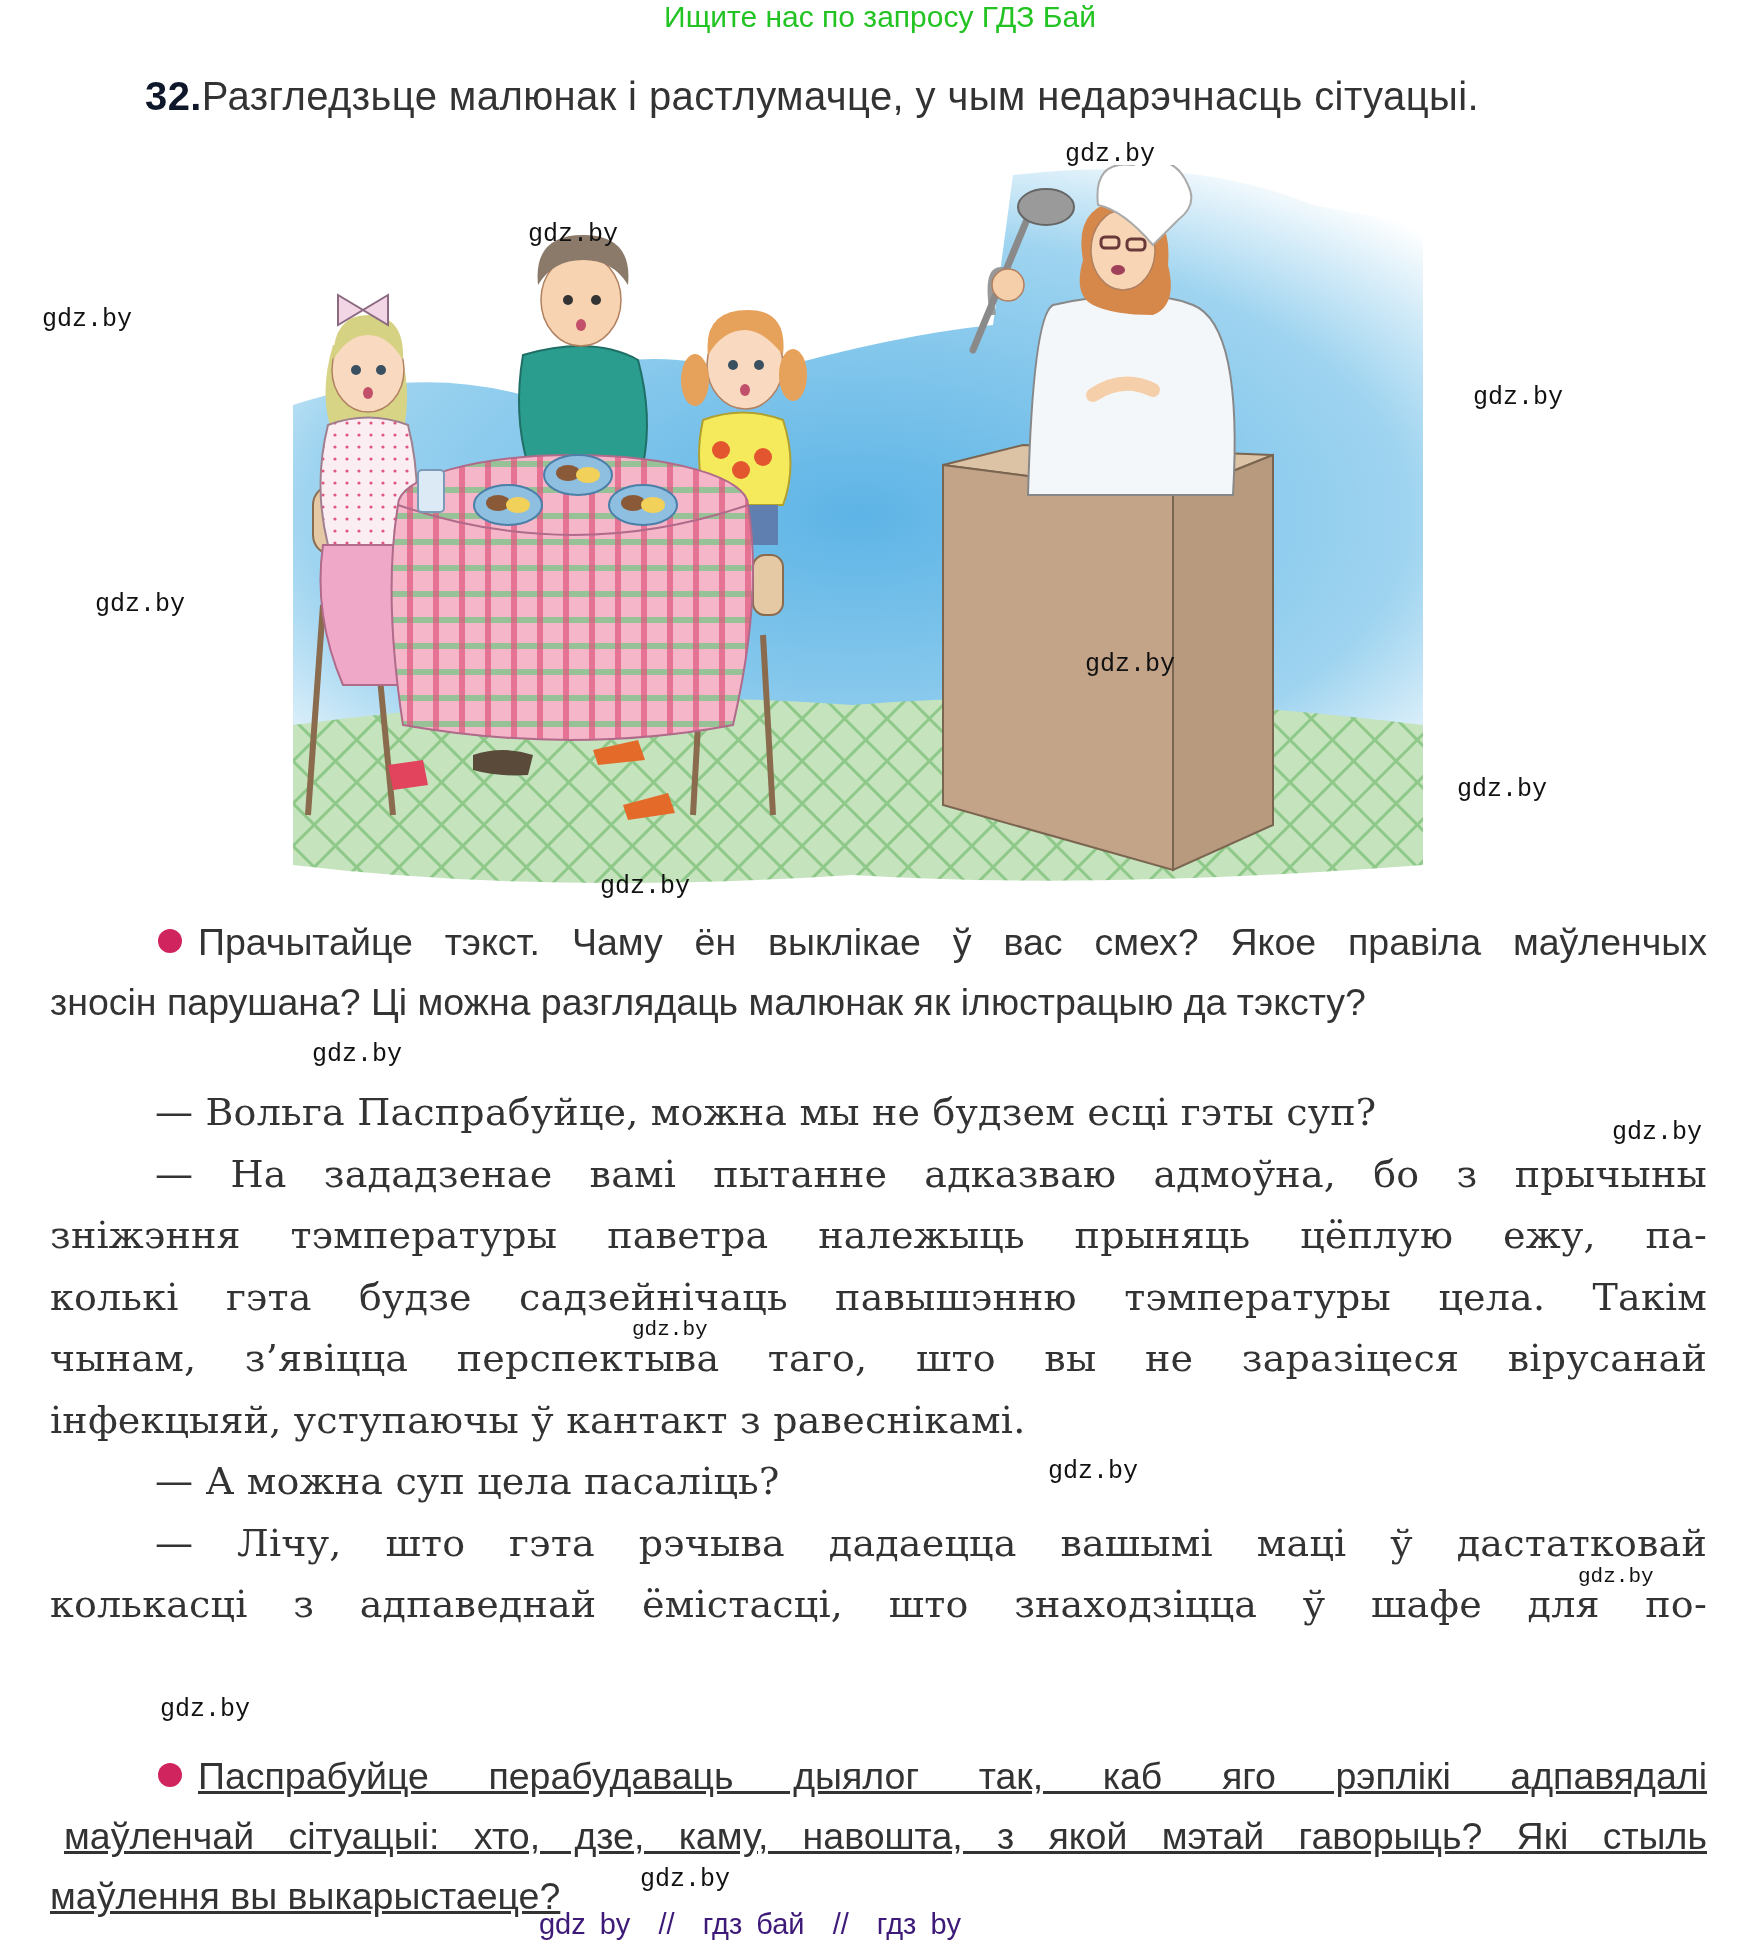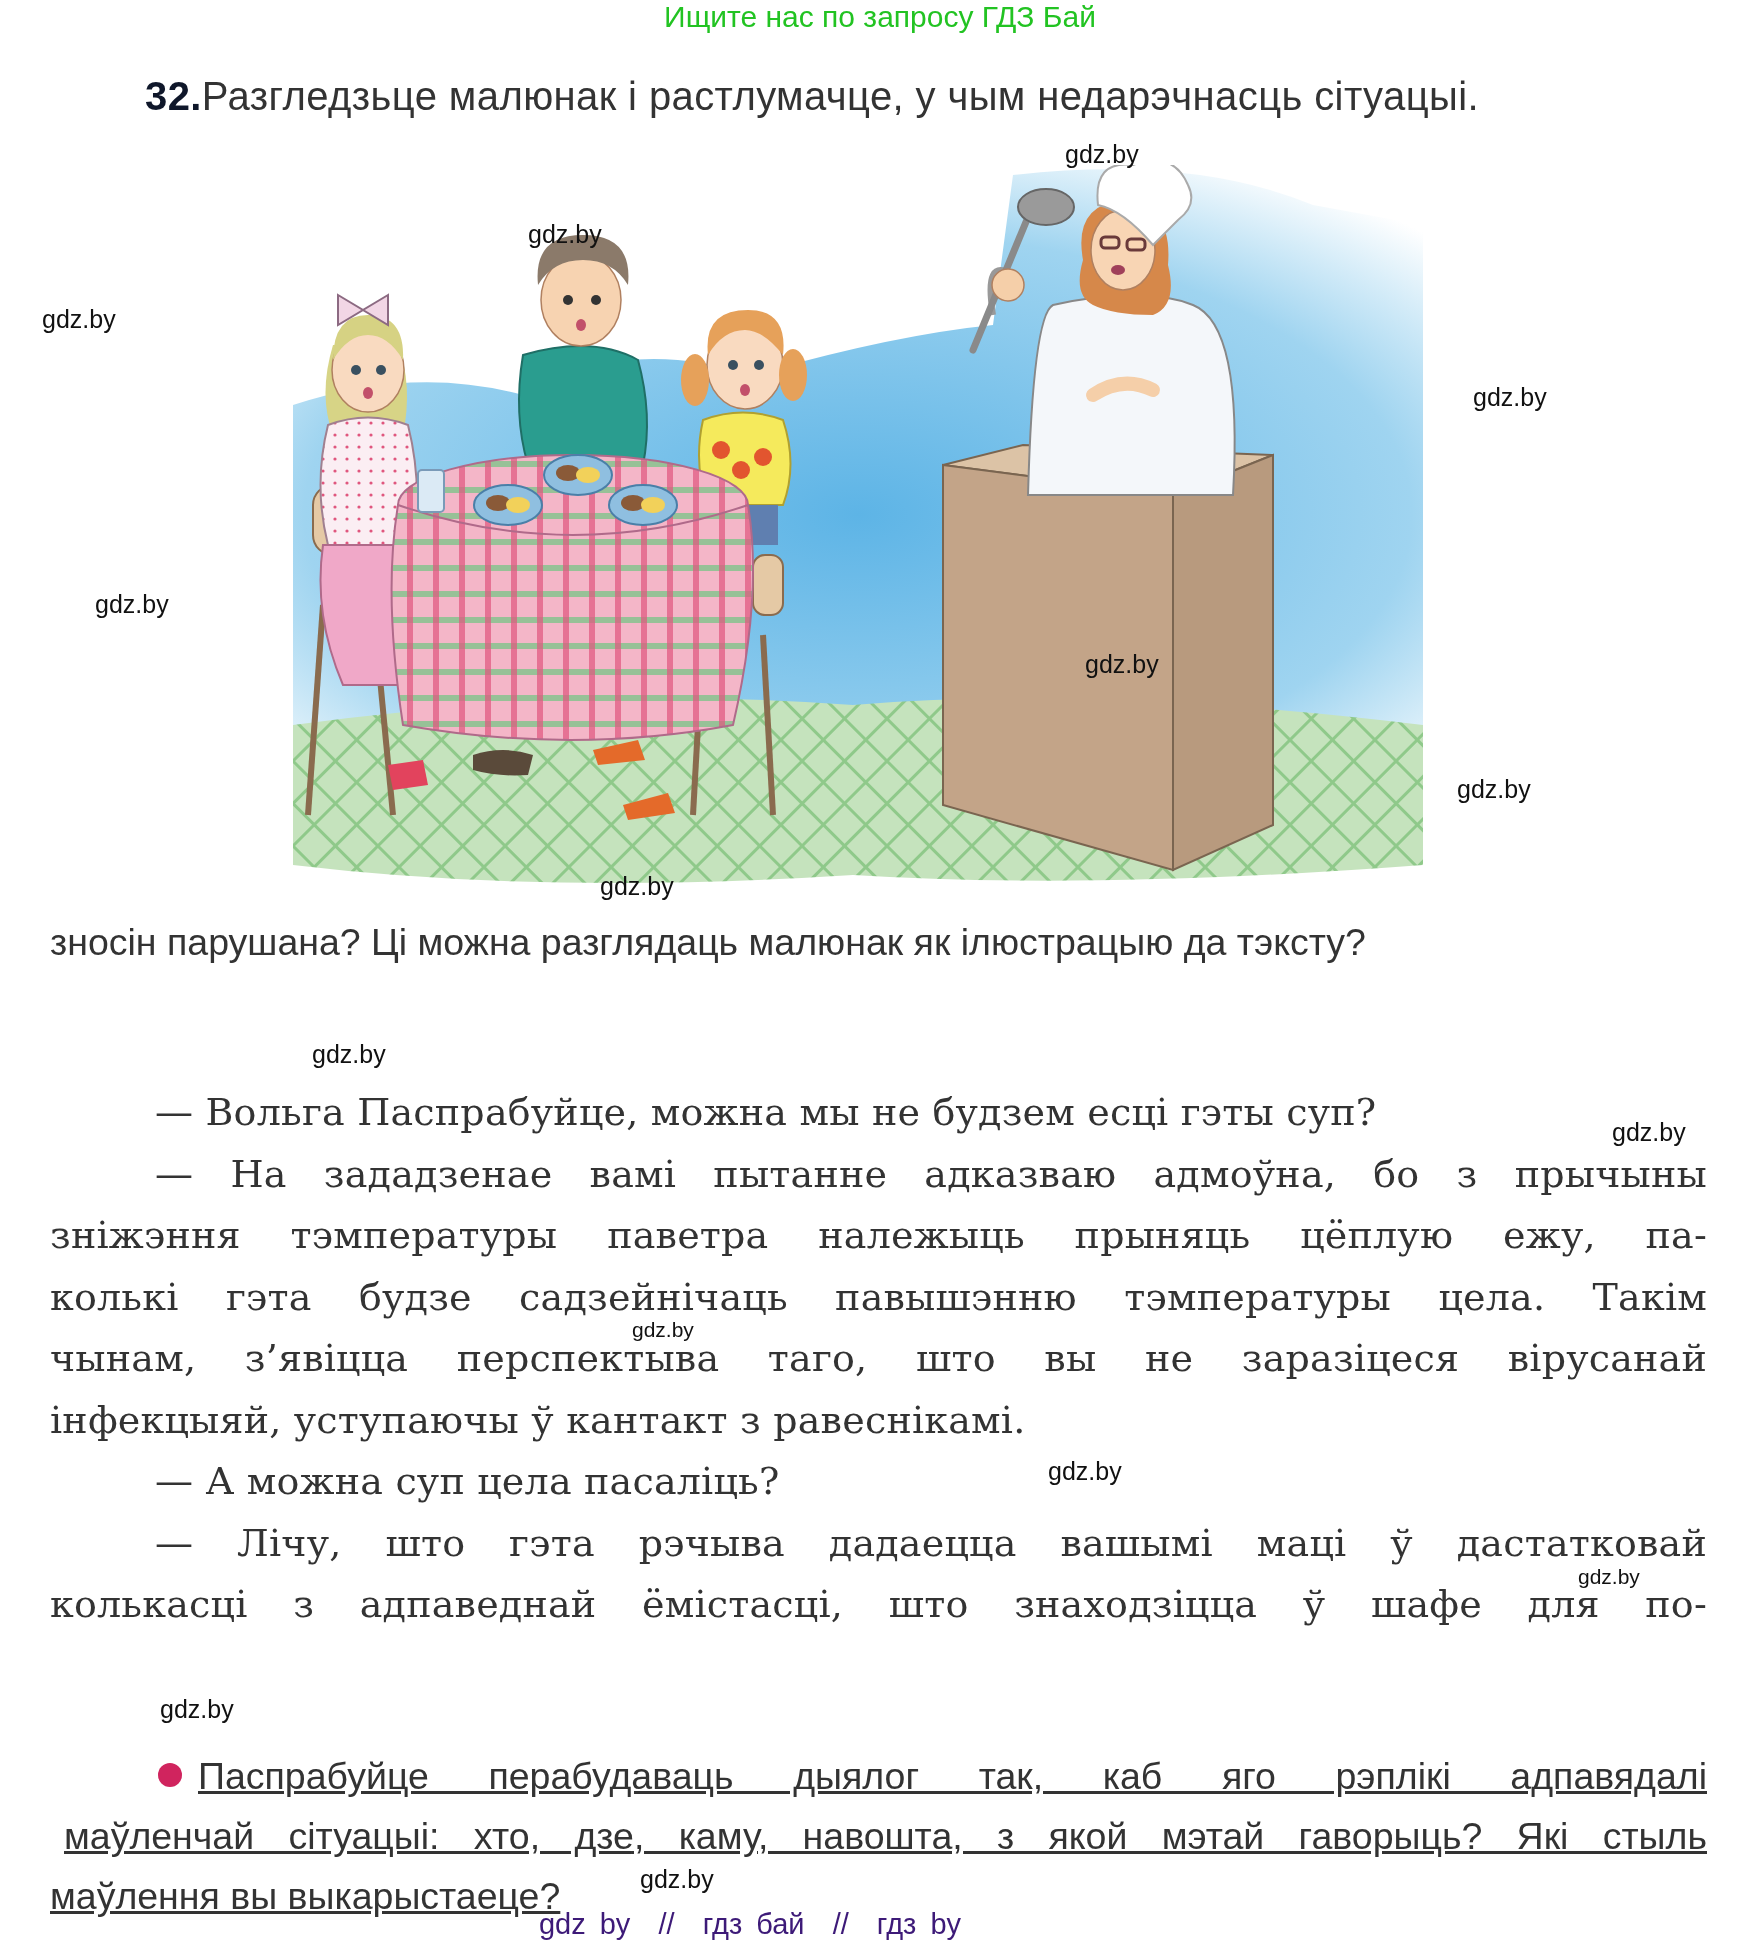--- a/index.html
+++ b/index.html
@@ -8,21 +8,21 @@
   .banner {
     left: 0; width: 1760px; top: 0; text-align: center;
     font-family: "Liberation Sans", sans-serif; font-size: 30px; color: #22c322;
   }
   .task-heading {
     left: 145px; top: 74px; white-space: nowrap;
     font-family: "Liberation Sans", sans-serif; font-size: 40px; color: #333333; letter-spacing: 0.4px;
   }
   .task-num { color: #0f172a; font-weight: bold; margin-right: 0; }
   .wm {
-    font-family: Liberation Sans, sans-serif; font-size: 25px; color: #111111; white-space: nowrap; z-index: 5; text-align: center;
+    font-family: Liberation Mono, monospace; font-size: 25px; color: #111111; white-space: nowrap; z-index: 5; text-align: center;
   }
   .wm.small { font-size: 21px; }
   .illustration { left: 293px; top: 165px; width: 1130px; height: 725px; }
   .sans-para {
     left: 50px; width: 1657px;
     font-family: "Liberation Sans", sans-serif; font-size: 37.5px; color: #333333;
     line-height: 60px; text-align: justify; text-align-last: left;
   }
   .bullet {
     display: inline-block; width: 24px; height: 24px; border-radius: 50%;
@@ -180,20 +180,21 @@
 <span class="abs wm" style="left:600px; top:872px;">gdz.by</span>
 <span class="abs wm" style="left:312px; top:1040px;">gdz.by</span>
 <span class="abs wm" style="left:1612px; top:1118px;">gdz.by</span>
 <span class="abs wm small" style="left:632px; top:1318px;">gdz.by</span>
 <span class="abs wm" style="left:1048px; top:1457px;">gdz.by</span>
 <span class="abs wm small" style="left:1578px; top:1565px;">gdz.by</span>
 <span class="abs wm" style="left:160px; top:1695px;">gdz.by</span>
 <span class="abs wm" style="left:640px; top:1865px;">gdz.by</span>
 
 <div class="abs sans-para" style="top:912px;">
+  <div style="padding-left:108px; text-align-last: justify;"><span class="bullet"></span><span>Прачытайце тэкст. Чаму ён выклікае ў вас смех? Якое правіла маўленчых</span></div>
   <div>зносін парушана? Ці можна разглядаць малюнак як ілюстрацыю да тэксту?</div>
 </div>
 
 <div class="abs dialogue">
   <span class="line first-ind last" style="padding-left:105px;">— Вольга Паспрабуйце, можна мы не будзем есці гэты суп?</span>
   <span class="line first-ind">— На зададзенае вамі пытанне адказваю адмоўна, бо з прычыны</span>
   <span class="line">зніжэння тэмпературы паветра належыць прыняць цёплую ежу, па-</span>
   <span class="line">колькі гэта будзе садзейнічаць павышэнню тэмпературы цела. Такім</span>
   <span class="line">чынам, з’явіцца перспектыва таго, што вы не заразіцеся вірусанай</span>
   <span class="line last">інфекцыяй, уступаючы ў кантакт з равеснікамі.</span>

